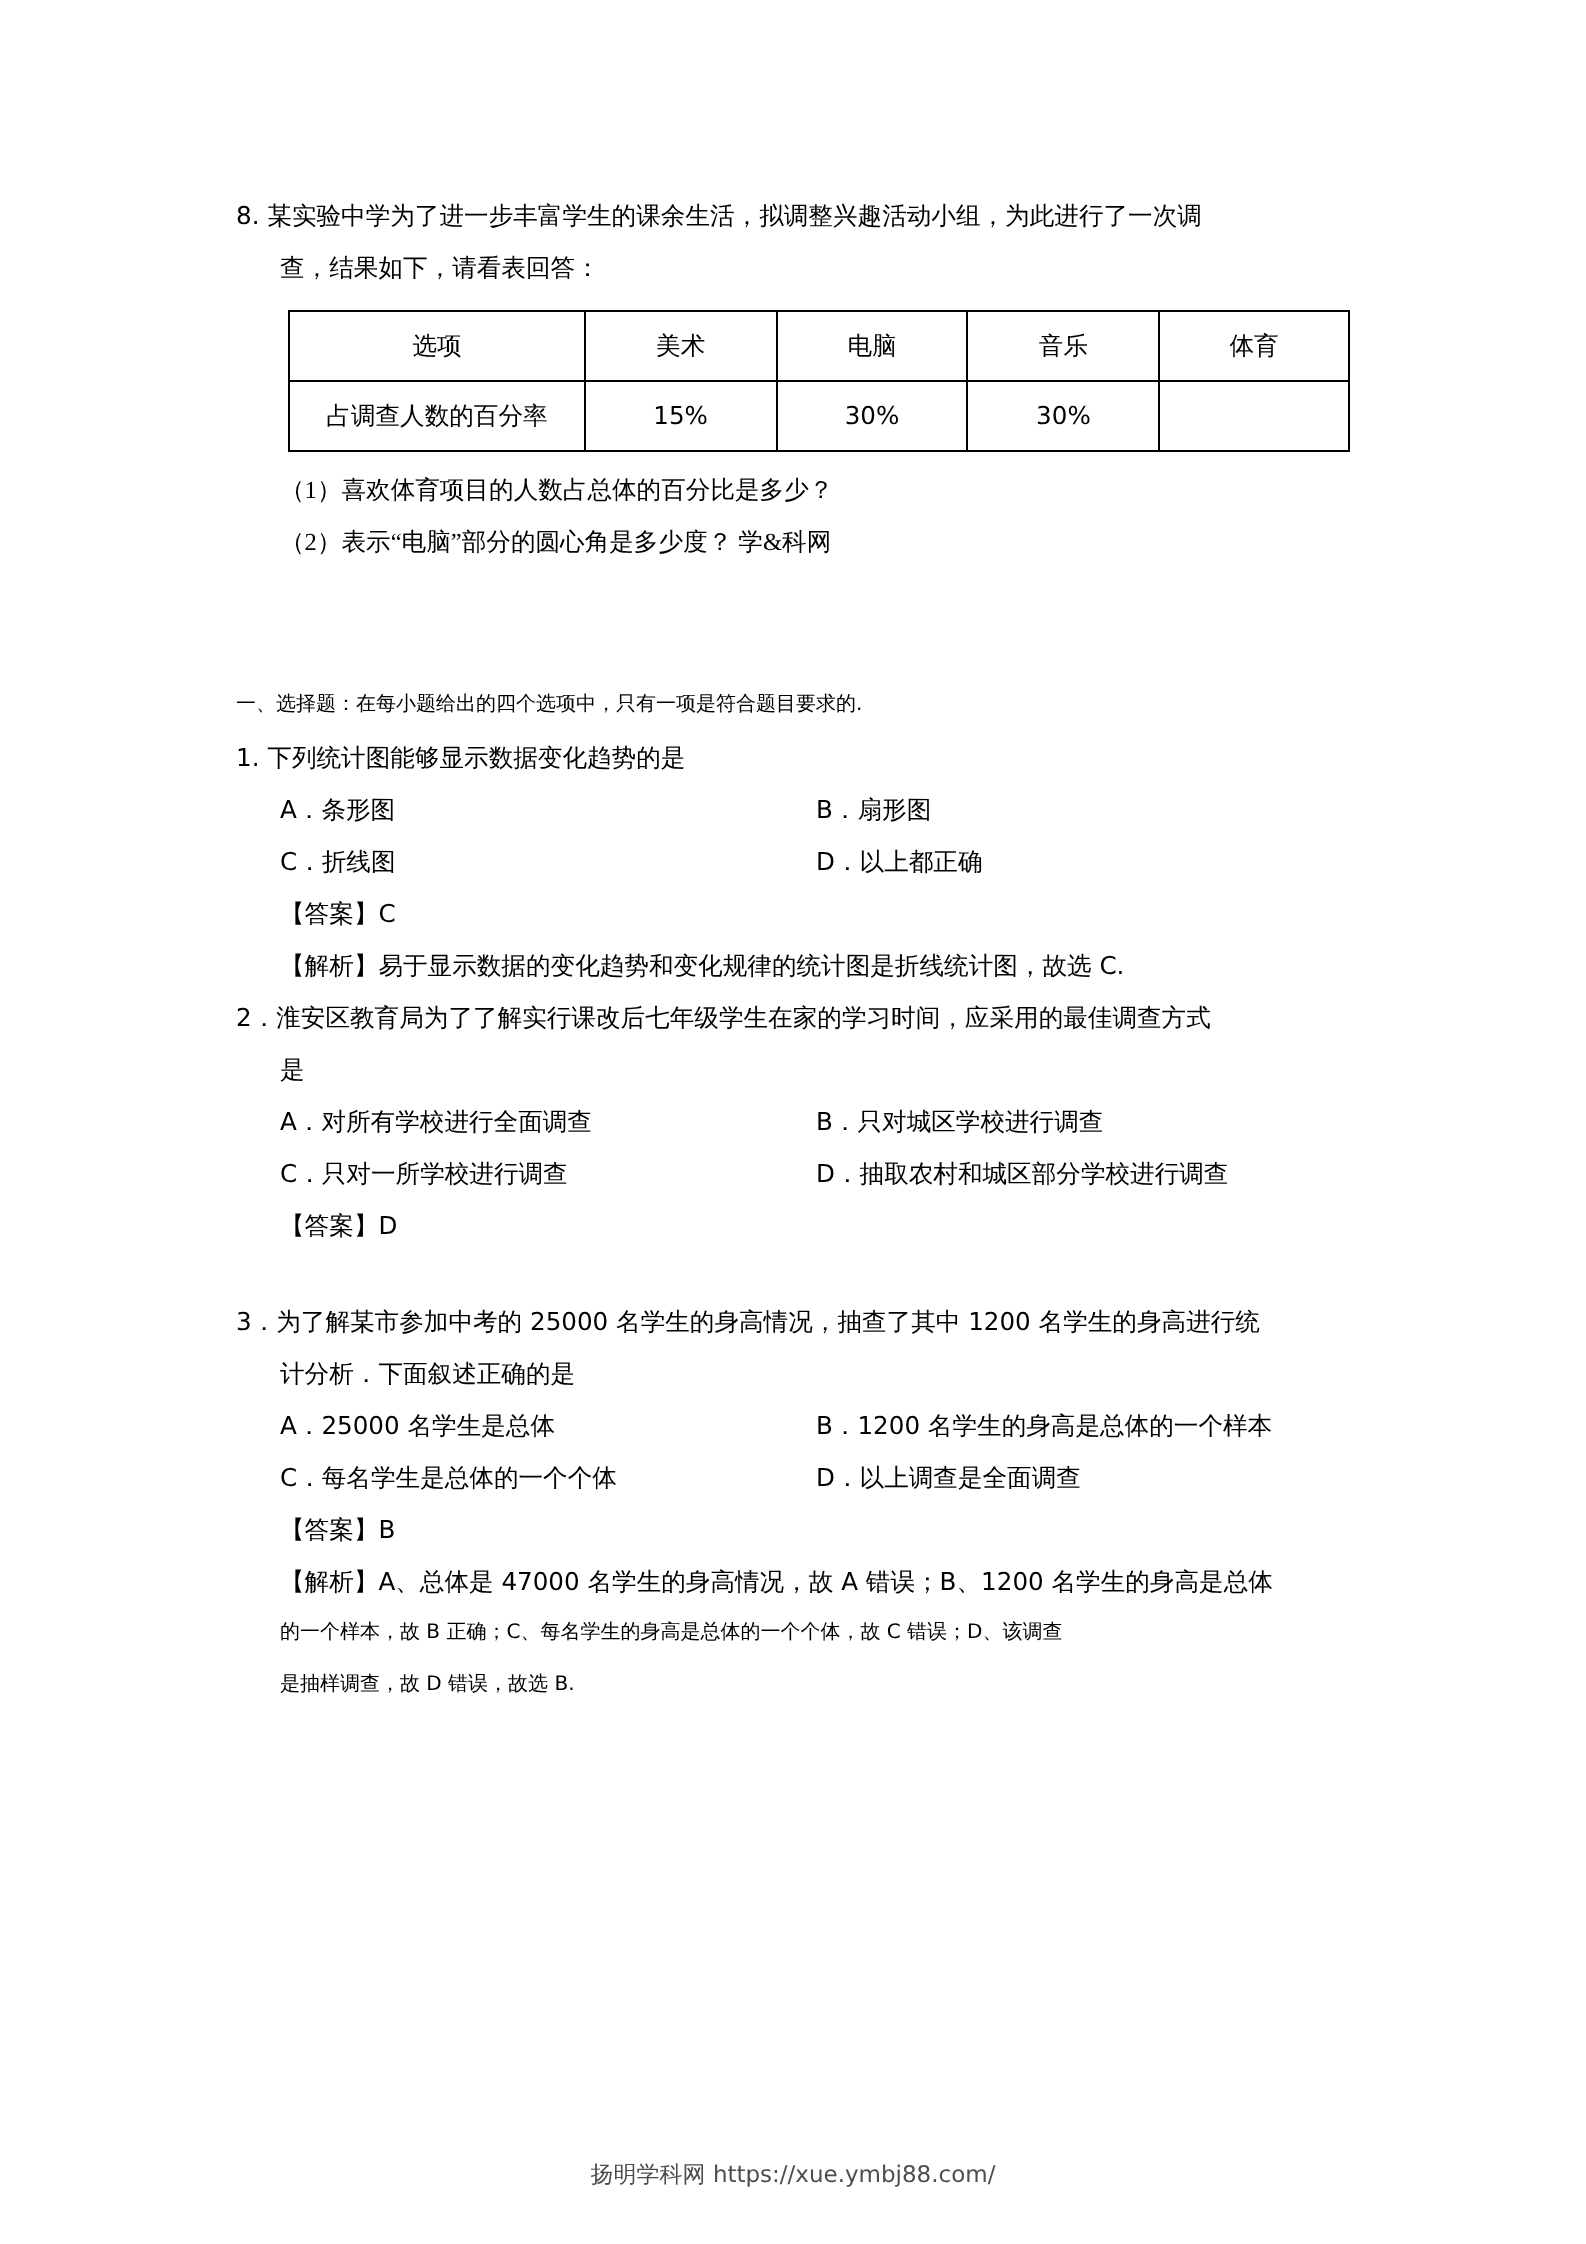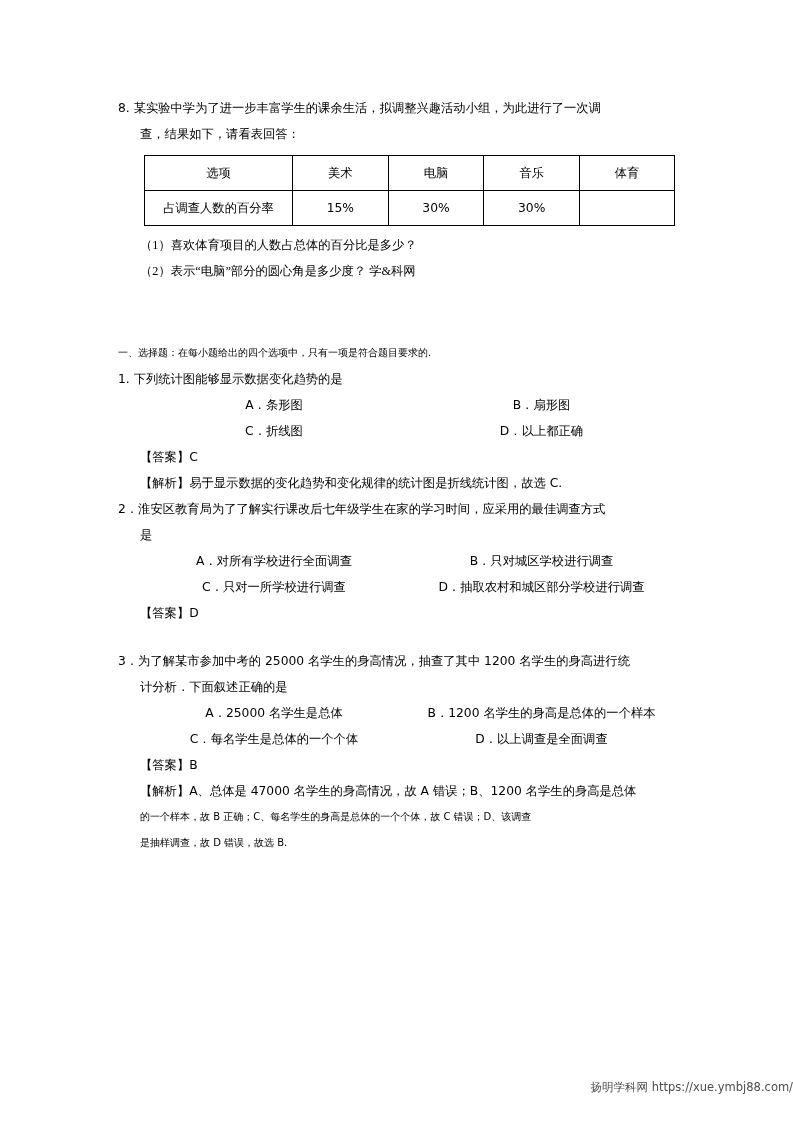--- a/index.html
+++ b/index.html
@@ -59,21 +59,20 @@
 
   .section-head {
     font-size: 10px;
     line-height: 26px;
   }
   .choices {
     display: flex;
     font-size: 12.3px;
     line-height: 26px;
     padding-left: 22px;
-    text-align: center;
   }
   .choices .col-a { width: 268px; flex: 0 0 268px; }
   .choices .col-b { flex: 1 1 auto; }
 
   .ans, .exp {
     font-size: 12.3px;
     line-height: 26px;
     padding-left: 22px;
   }
   .exp-cont {
@@ -88,21 +87,21 @@
   .cont-line {
     font-size: 12.3px;
     line-height: 26px;
     padding-left: 22px;
   }
   .footer {
     position: absolute;
     left: 0;
     top: 1080px;
     width: 793px;
-    text-align: right;
+    text-align: center;
     font-size: 11.5px;
     color: #4d4d4d;
   }
   .footer .site { color: #4d4d4d; }
 </style>
 </head>
 <body>
 
 <div class="page">
 

